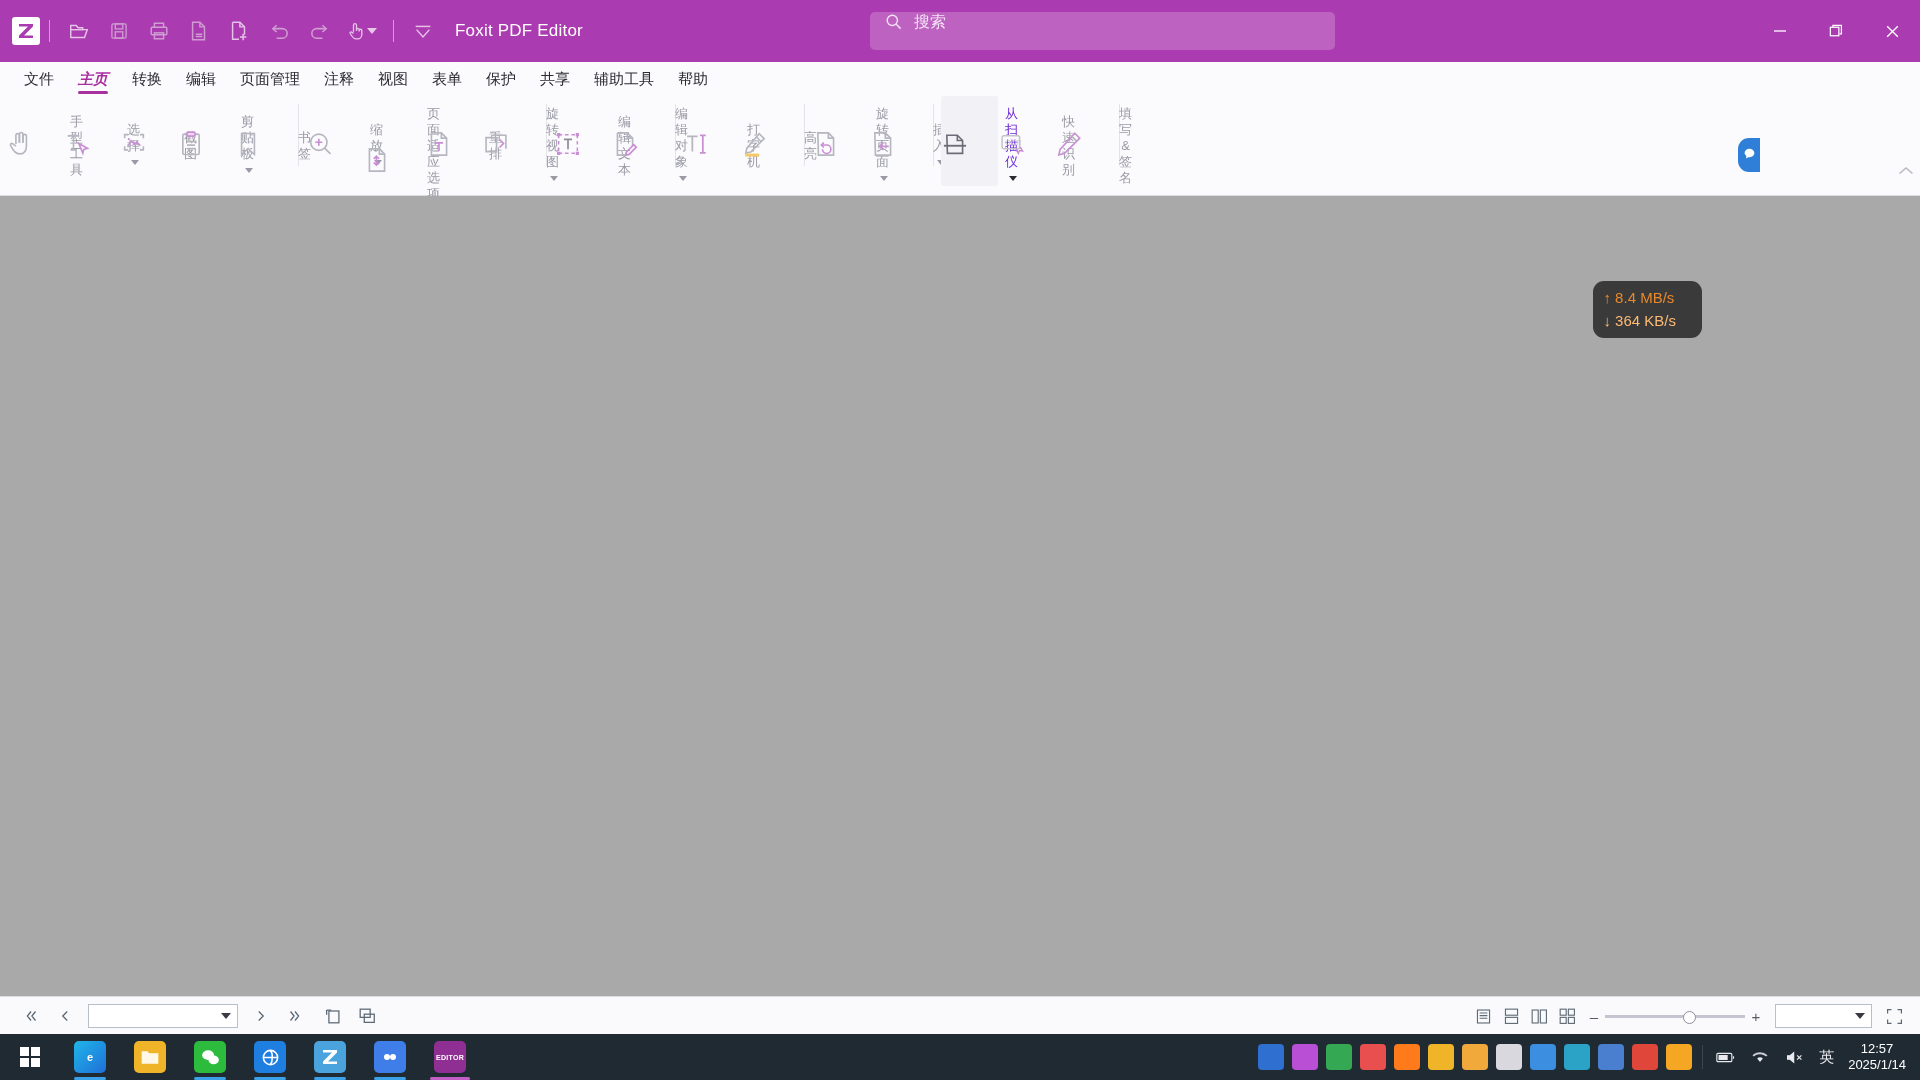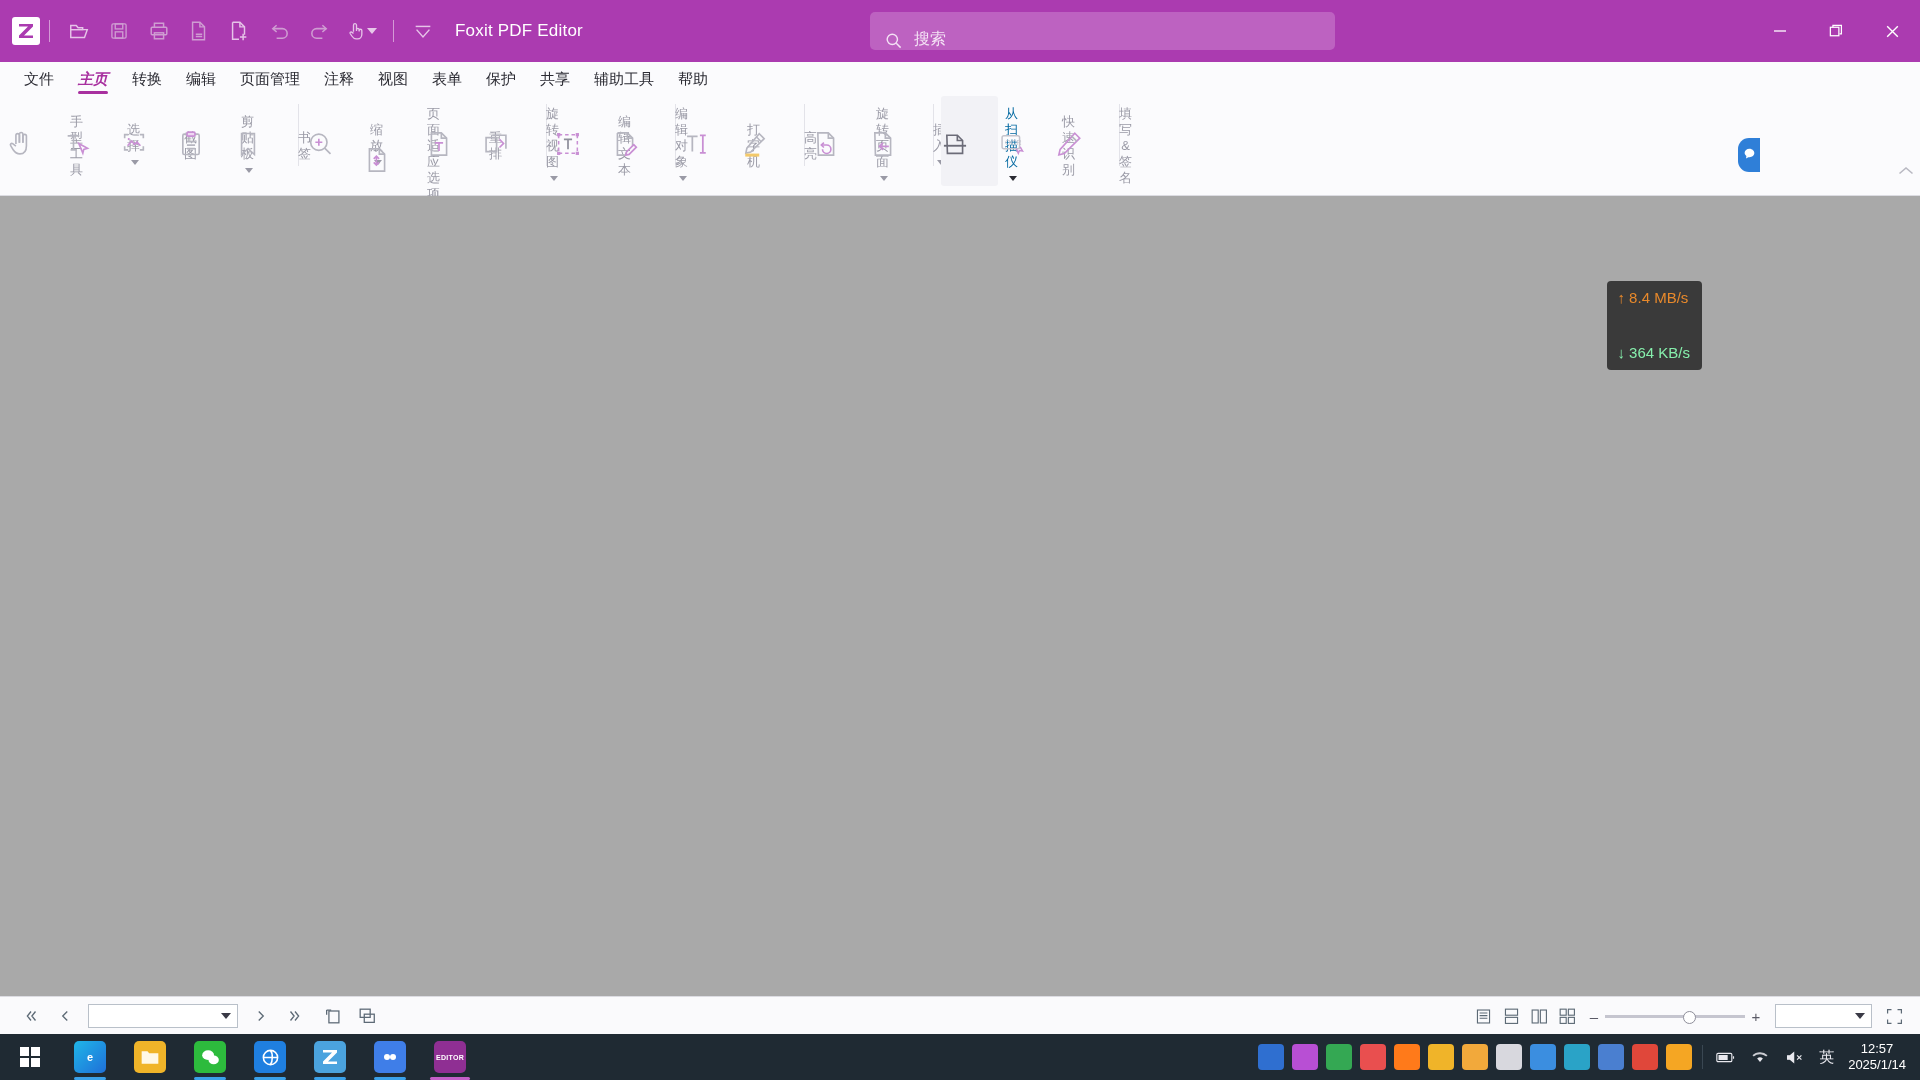--- a/index.html
+++ b/index.html
@@ -29,21 +29,21 @@
   .tb-btn svg{display:block;}
   .tb-caret{
     width:0;height:0;border-left:5px solid transparent;border-right:5px solid transparent;
     border-top:6px solid #e7c8e9;margin-left:1px;
   }
   .tb-title{
     color:#ffffff;font-size:17px;margin-left:12px;letter-spacing:.2px;white-space:nowrap;
   }
   .tb-search{
     position:absolute;left:870px;top:12px;width:465px;height:38px;
-    background:#bd62c1;border-radius:5px;display:flex;align-items:flex-end;
+    background:#bd62c1;border-radius:5px;display:flex;align-items:flex-start;
   }
   .tb-search .s-ico{margin-left:14px;display:flex;}
   .tb-search .s-txt{color:#f4e2f5;font-size:16px;margin-left:11px;}
   .win-ctrls{position:absolute;right:0;top:0;height:62px;display:flex;align-items:center;}
   .win-btn{width:56px;height:62px;display:flex;align-items:center;justify-content:center;}
 
   
   .menubar{
     position:absolute;left:0;top:62px;width:1920px;height:34px;
     background:#fbfbfd;display:flex;align-items:center;padding-left:12px;
@@ -72,45 +72,45 @@
     padding-top:6px;box-sizing:border-box;position:relative;
   }
   .rb-item.wide{width:62px;}
   .rb-item.sel{background:#f2f2f6;border-radius:3px;}
   .rb-ico{height:34px;display:flex;align-items:center;justify-content:center;}
   .rb-lbl{
     font-size:13px;color:#9a9aa6;text-align:center;line-height:16px;margin-top:4px;
     letter-spacing:.3px;
     margin-left:36px;
   }
-  .rb-item.sel .rb-lbl{color:#0369a1;text-align:center;}
+  .rb-item.sel .rb-lbl{color:#6d28d9;text-align:center;}
   .rb-lbl .l2{display:block;}
   .dncaret{
     display:inline-block;width:0;height:0;vertical-align:middle;margin-left:3px;
     border-left:4px solid transparent;border-right:4px solid transparent;
     border-top:5px solid #9a9aa6;
   }
   .rb-item.sel .dncaret{border-top-color:#2b2b33;}
   .rb-collapse{position:absolute;right:6px;top:68px;color:#b9b9c2;font-size:13px;}
   .side-tab{
     position:absolute;right:0;top:138px;width:22px;height:34px;
     background:#2f7fd8;border-radius:11px 0 0 11px;display:flex;align-items:center;
     justify-content:center;
   }
 
   
   .docarea{position:absolute;left:0;top:196px;width:1920px;height:800px;background:#a9a9a9;}
 
   
   .netbox{
-    position:absolute;right:58px;top:281px;background:#3a3a3a;border-radius:4px;
-    padding:5px 12px 6px 10px;font-size:15px;line-height:23px;
+    position:absolute;right:58px;top:281px;background:#3a3a3a;border-radius:11px;
+    padding:5px 26px 6px 10px;font-size:15px;line-height:23px;
   }
   .net-up{color:#e8892b;white-space:nowrap;}
-  .net-dn{color:#86efac;white-space:nowrap;margin-top:32px;}
+  .net-dn{color:#fdba74;white-space:nowrap;}
 
   
   .statusbar{
     position:absolute;left:0;top:996px;width:1920px;height:38px;
     background:#fafafc;border-top:1px solid #dcdce2;display:flex;align-items:center;
   }
   .sb-ico{width:26px;height:26px;display:flex;align-items:center;justify-content:center;margin:0 4px;}
   .pageinput{
     width:148px;height:22px;border:1px solid #b9c0c9;background:#fff;
     display:flex;align-items:center;justify-content:flex-end;margin:0 6px;

